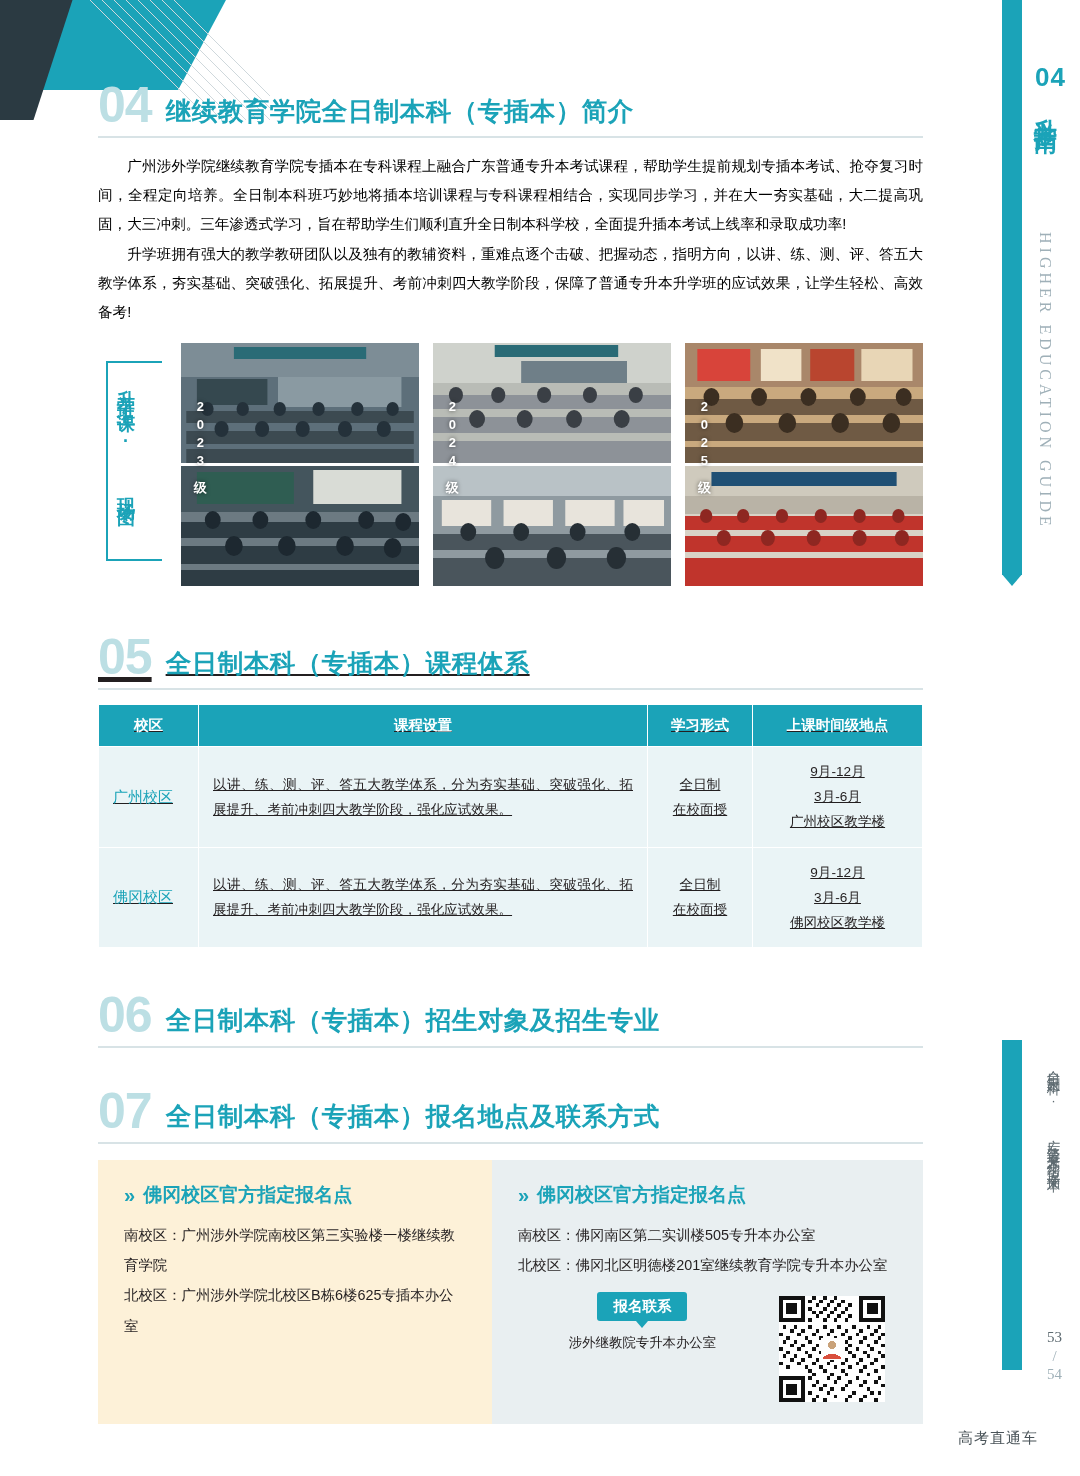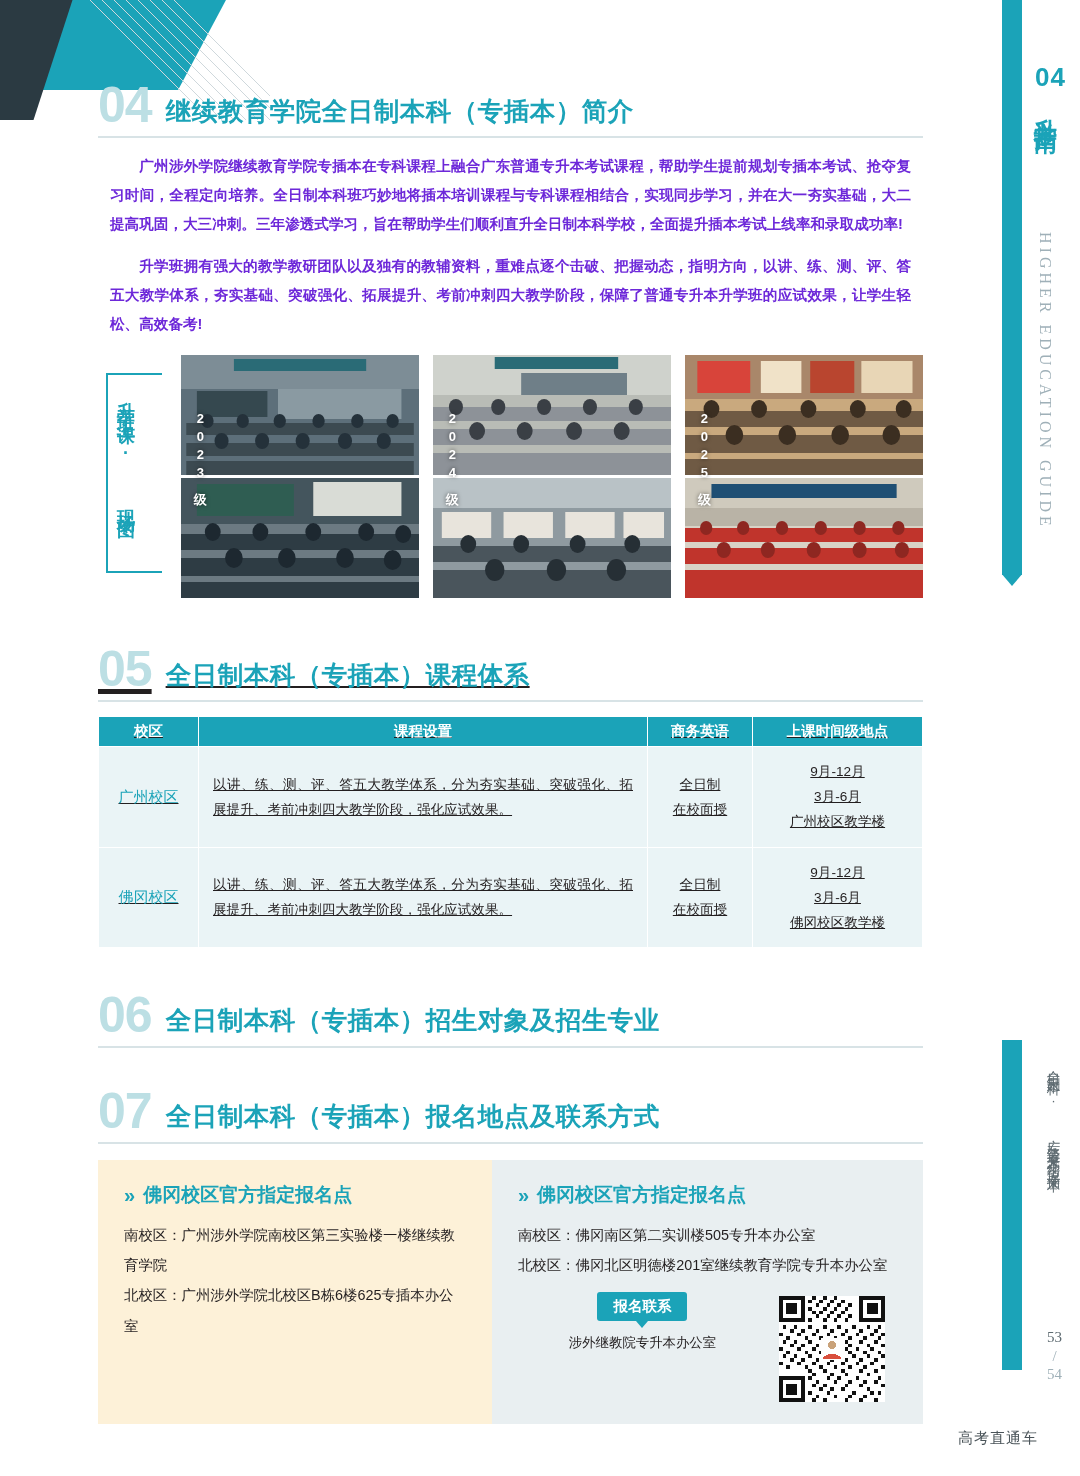--- a/index.html
+++ b/index.html
@@ -88,22 +88,22 @@
     font-family:"Liberation Sans", sans-serif;
     margin-right:14px;
   }
   .sec-title {
     font-size:25.5px; font-weight:bold; color:#1ba3b8;
     line-height:1; padding-bottom:6px; letter-spacing:0.5px;
   }
   .sec-rule { height:2px; background:#d8e3e6; margin-top:6px; }
 
   p.para {
-    font-size:14.6px; line-height:2.0; color:#6d28d9;
-    text-align:justify; margin:12px; text-indent:2em;font-weight:bold;
+    font-size:14.6px; line-height:2.0; color:#000000;
+    text-align:justify; margin:0; text-indent:2em;
   }
 
   
   .photo-row { display:flex; gap:14px; margin-top:16px; }
   .photo-label-box {
     width:78px; position:relative;
   }
   .photo-label-inner{
     position:absolute; left:8px; top:18px; width:56px; height:200px;
     border:2px solid #1ba3b8; border-right:none;
@@ -124,27 +124,27 @@
   .ph { width:100%; height:120px; display:block; position:relative; overflow:hidden; }
   .photo-card .ph + .ph { margin-top:3px; }
 
   
   table.course {
     width:100%; border-collapse:collapse; margin-top:14px;
     font-size:13.6px;
   }
   table.course th {
     background:#1ba3b8; color:#fff; font-weight:bold;
-    padding:5px 6px; border:1px solid #ffffff; font-size:14.5px;
+    padding:11px 6px; border:1px solid #ffffff; font-size:14.5px;
   }
   table.course td {
     border:1px solid #ffffff; padding:12px 14px; vertical-align:middle;
     background:#eaf4f6; line-height:1.85;
   }
-  td.campus { color:#1ba3b8; text-align:center; width:100px; font-size:15px; }
+  td.campus { color:#1ba3b8; text-align:left; width:100px; font-size:15px; }
   td.desc { text-align:justify; }
   td.form { text-align:center; width:105px; line-height:1.9; }
   td.time { text-align:center; width:170px; line-height:1.9;margin-left:38px; }
 
   
   .contact-wrap { display:flex; margin-top:16px; position:relative; }
   .cbox { padding:22px 26px 18px 26px; position:relative; }
   .cbox.left  { width:420px; background:#fdf1d8; }
   .cbox.right { width:460px; background:#e9eff1; }
   .cbox-title { display:flex; align-items:center; font-size:19px; font-weight:bold; color:#1ba3b8; }
@@ -387,21 +387,21 @@
       <div class="sec-num">05</div>
       <div class="sec-title">全日制本科（专插本）课程体系</div>
     </div>
     <div class="sec-rule"></div>
 
     <table class="course">
       <thead>
         <tr>
           <th>校区</th>
           <th>课程设置</th>
-          <th>商务英语</th>
+          <th>学习形式</th>
           <th>上课时间级地点</th>
         </tr>
       </thead>
       <tbody>
         <tr>
           <td class="campus">广州校区</td>
           <td class="desc">以讲、练、测、评、答五大教学体系，分为夯实基础、突破强化、拓展提升、考前冲刺四大教学阶段，强化应试效果。</td>
           <td class="form">
             <div>全日制</div>
             <div>在校面授</div>

